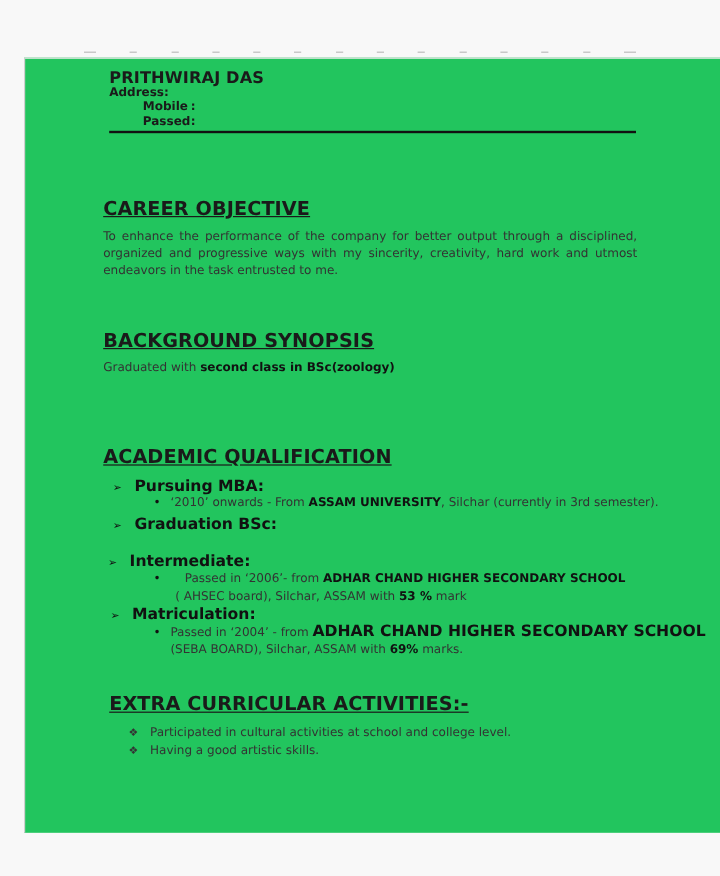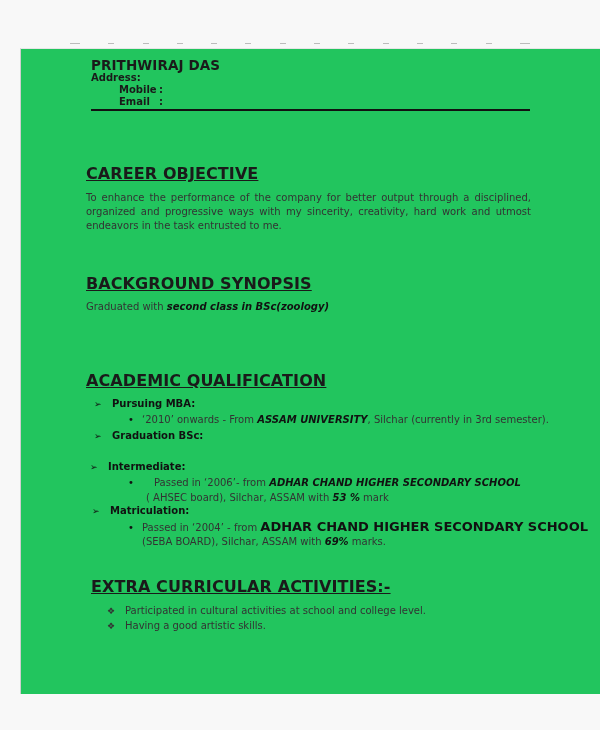--- a/index.html
+++ b/index.html
@@ -26,22 +26,22 @@
       padding-left: 17px;
     }
     .abs { position: absolute; }
     .name { left: 70px; top: 8px; font-size: 13.5px; font-weight: bold; letter-spacing: 0.1px; }
     .contact { left: 70px; font-size: 10px; font-weight: bold; line-height: 12px; }
     .contact .lbl { display: inline-block; width: 40px; margin-left: 28px; }
     .hr { left: 70px; top: 60px; width: 439px; height: 2px; background: #111; }
     .heading { font-size: 16px; font-weight: bold; text-decoration: underline; left: 65px; letter-spacing: 0.1px; }
     .para { left: 65px; width: 445px; font-size: 10px; line-height: 14px; text-align: justify; color: #333; }
     .line { font-size: 10px; color: #333; white-space: nowrap; }
-    .line b { color: #111; font-style: italic; }
-    .sub { font-weight: bold; font-size: 10px; color: #111; }
+    .line b { color: #111; }
+    .sub { font-weight: bold; font-size: 13px; color: #111; }
     .arrow { display: inline-block; width: 18px; font-size: 9px; color: #111; }
     .bullet { display: inline-block; width: 14px; font-size: 10px; color: #111; }
     .big { font-size: 13px; font-weight: bold; color: #111; }
     .diamond { display: inline-block; width: 18px; font-size: 9px; color: #333; }
   </style>
 </head>
 <body>
 
 <div class="ruler">
   <span class="wide"></span>
@@ -63,21 +63,21 @@
 <div class="page">
 
   <div class="abs name">PRITHWIRAJ DAS</div>
   <div class="abs contact" style="top:23px">
     <span>Address:</span>
   </div>
   <div class="abs contact" style="top:35px">
     <span class="lbl">Mobile</span><span>:</span>
   </div>
   <div class="abs contact" style="top:47px">
-    <span class="lbl">Email</span><span>:</span>
+    <span class="lbl">Passed</span><span>:</span>
   </div>
   <div class="abs hr"></div>
 
   <div class="abs heading" style="top:115px">CAREER OBJECTIVE</div>
   <div class="abs para" style="top:142px">To enhance the performance of the company for better output through a disciplined, organized and progressive ways with my sincerity, creativity, hard work and utmost endeavors in the task entrusted to me.</div>
 
   <div class="abs heading" style="top:225px">BACKGROUND SYNOPSIS</div>
   <div class="abs line" style="left:65px; top:252px">
     <span>Graduated with </span><b>second class in BSc(zoology)</b>
   </div>

